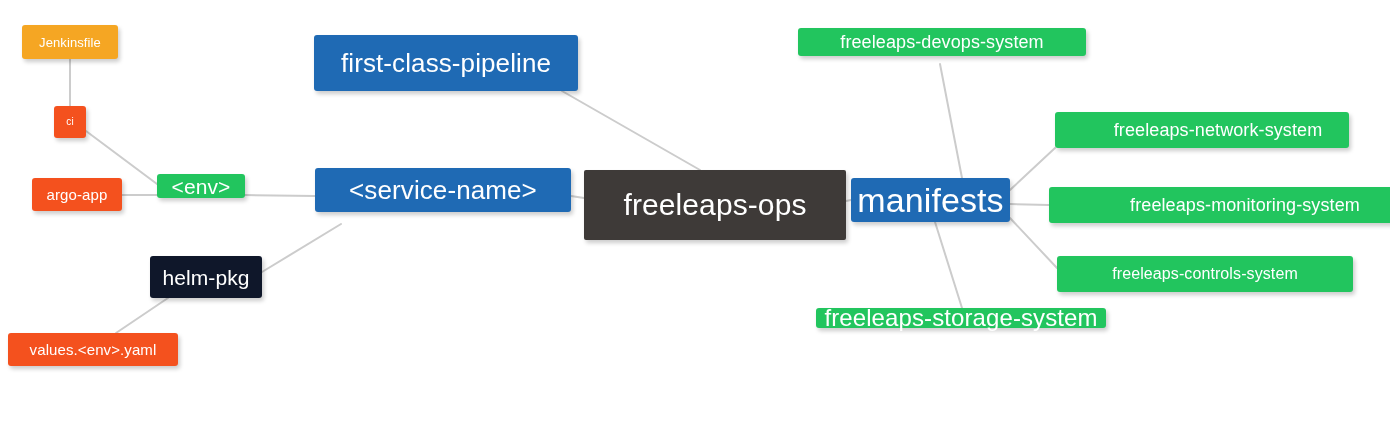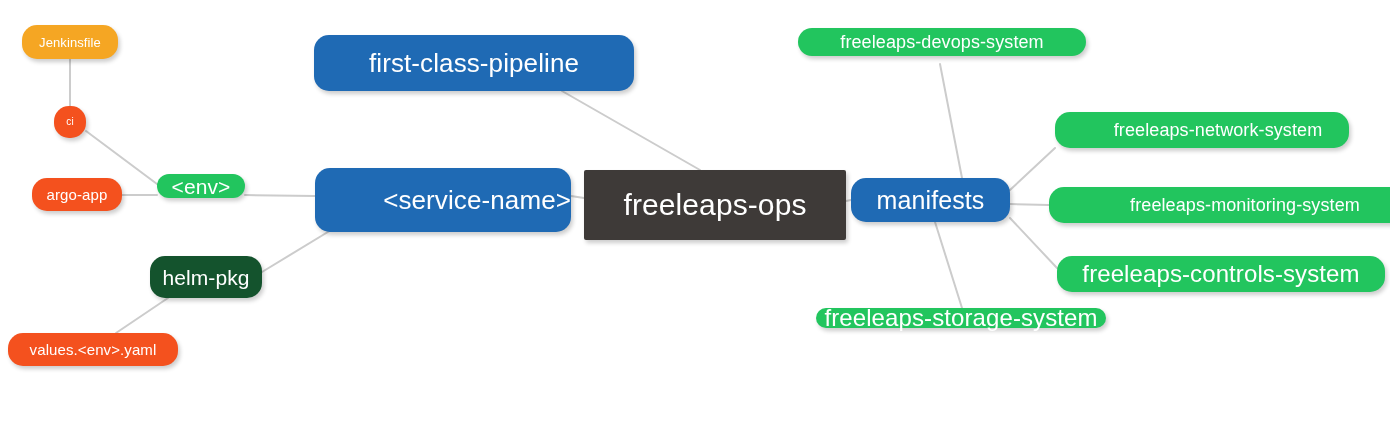--- a/index.html
+++ b/index.html
@@ -28,21 +28,21 @@
     pointer-events: none;
   }
   .node {
     position: absolute;
     box-sizing: border-box;
     display: flex;
     align-items: center;
     justify-content: center;
     color: #ffffff;
     white-space: nowrap;
-    border-radius: 15px;
+    border-radius: 3px;
     box-shadow: 2px 3px 4px rgba(0,0,0,0.20);
     letter-spacing: 0.1px;
     line-height: 1;
     text-align: center;
     cursor: pointer;
   }
   .node.root {
     border-radius: 2px;
   }
   .node-label {
@@ -76,47 +76,47 @@
       </div>
       <div class="node" style="left: 54px; top: 106px; width: 32px; height: 32px; background: rgb(244, 81, 30); font-size: 10px;">
         <span class="node-label">ci</span>
       </div>
       <div class="node" style="left: 32px; top: 178px; width: 90px; height: 33px; background: rgb(244, 81, 30); font-size: 15px;">
         <span class="node-label">argo-app</span>
       </div>
       <div class="node" style="left: 157px; top: 174px; width: 88px; height: 24px; background: rgb(34, 197, 94); font-size: 21px;">
         <span class="node-label">&lt;env&gt;</span>
       </div>
-      <div class="node" style="left: 315px; top: 168px; width: 256px; height: 64px; background: rgb(31, 106, 180); font-size: 26px; justify-content: flex-end;">
+      <div class="node" style="left: 315px; top: 168px; width: 256px; height: 44px; background: rgb(31, 106, 180); font-size: 26px;">
         <span class="node-label">&lt;service-name&gt;</span>
       </div>
-      <div class="node" style="left: 314px; top: 35px; width: 320px; height: 56px; background: rgb(31, 106, 180); font-size: 26px;">
+      <div class="node" style="left: 314px; top: 35px; width: 264px; height: 56px; background: rgb(31, 106, 180); font-size: 26px;">
         <span class="node-label">first-class-pipeline</span>
       </div>
       <div class="node root" style="left: 584px; top: 170px; width: 262px; height: 70px; background: rgb(62, 58, 56); font-size: 30px;">
         <span class="node-label">freeleaps-ops</span>
       </div>
-      <div class="node" style="left: 150px; top: 256px; width: 112px; height: 42px; background: #14532d; font-size: 21px;">
+      <div class="node" style="left: 150px; top: 256px; width: 112px; height: 42px; background: #0f172a; font-size: 21px;">
         <span class="node-label">helm-pkg</span>
       </div>
       <div class="node" style="left: 8px; top: 333px; width: 170px; height: 33px; background: rgb(244, 81, 30); font-size: 15px;">
         <span class="node-label">values.&lt;env&gt;.yaml</span>
       </div>
-      <div class="node" style="left: 851px; top: 178px; width: 159px; height: 44px; background: rgb(31, 106, 180); font-size: 25px;">
+      <div class="node" style="left: 851px; top: 178px; width: 159px; height: 44px; background: rgb(31, 106, 180); font-size: 34px;">
         <span class="node-label">manifests</span>
       </div>
       <div class="node" style="left: 798px; top: 28px; width: 288px; height: 28px; background: rgb(34, 197, 94); font-size: 18px;">
         <span class="node-label">freeleaps-devops-system</span>
       </div>
       <div class="node" style="left: 1055px; top: 112px; width: 294px; height: 36px; background: rgb(34, 197, 94); font-size: 18px; padding-left: 32px;">
         <span class="node-label">freeleaps-network-system</span>
       </div>
       <div class="node" style="left: 1049px; top: 187px; width: 392px; height: 36px; background: rgb(34, 197, 94); font-size: 18px; text-align: right;">
         <span class="node-label">freeleaps-monitoring-system</span>
       </div>
-      <div class="node" style="left: 1057px; top: 256px; width: 328px; height: 36px; background: rgb(34, 197, 94); font-size: 24px;">
+      <div class="node" style="left: 1057px; top: 256px; width: 296px; height: 36px; background: rgb(34, 197, 94); font-size: 16px;">
         <span class="node-label">freeleaps-controls-system</span>
       </div>
       <div class="node" style="left: 816px; top: 308px; width: 290px; height: 20px; background: rgb(34, 197, 94); font-size: 24px;">
         <span class="node-label">freeleaps-storage-system</span>
       </div>
     </div>
 </div>
 
 </body></html>

